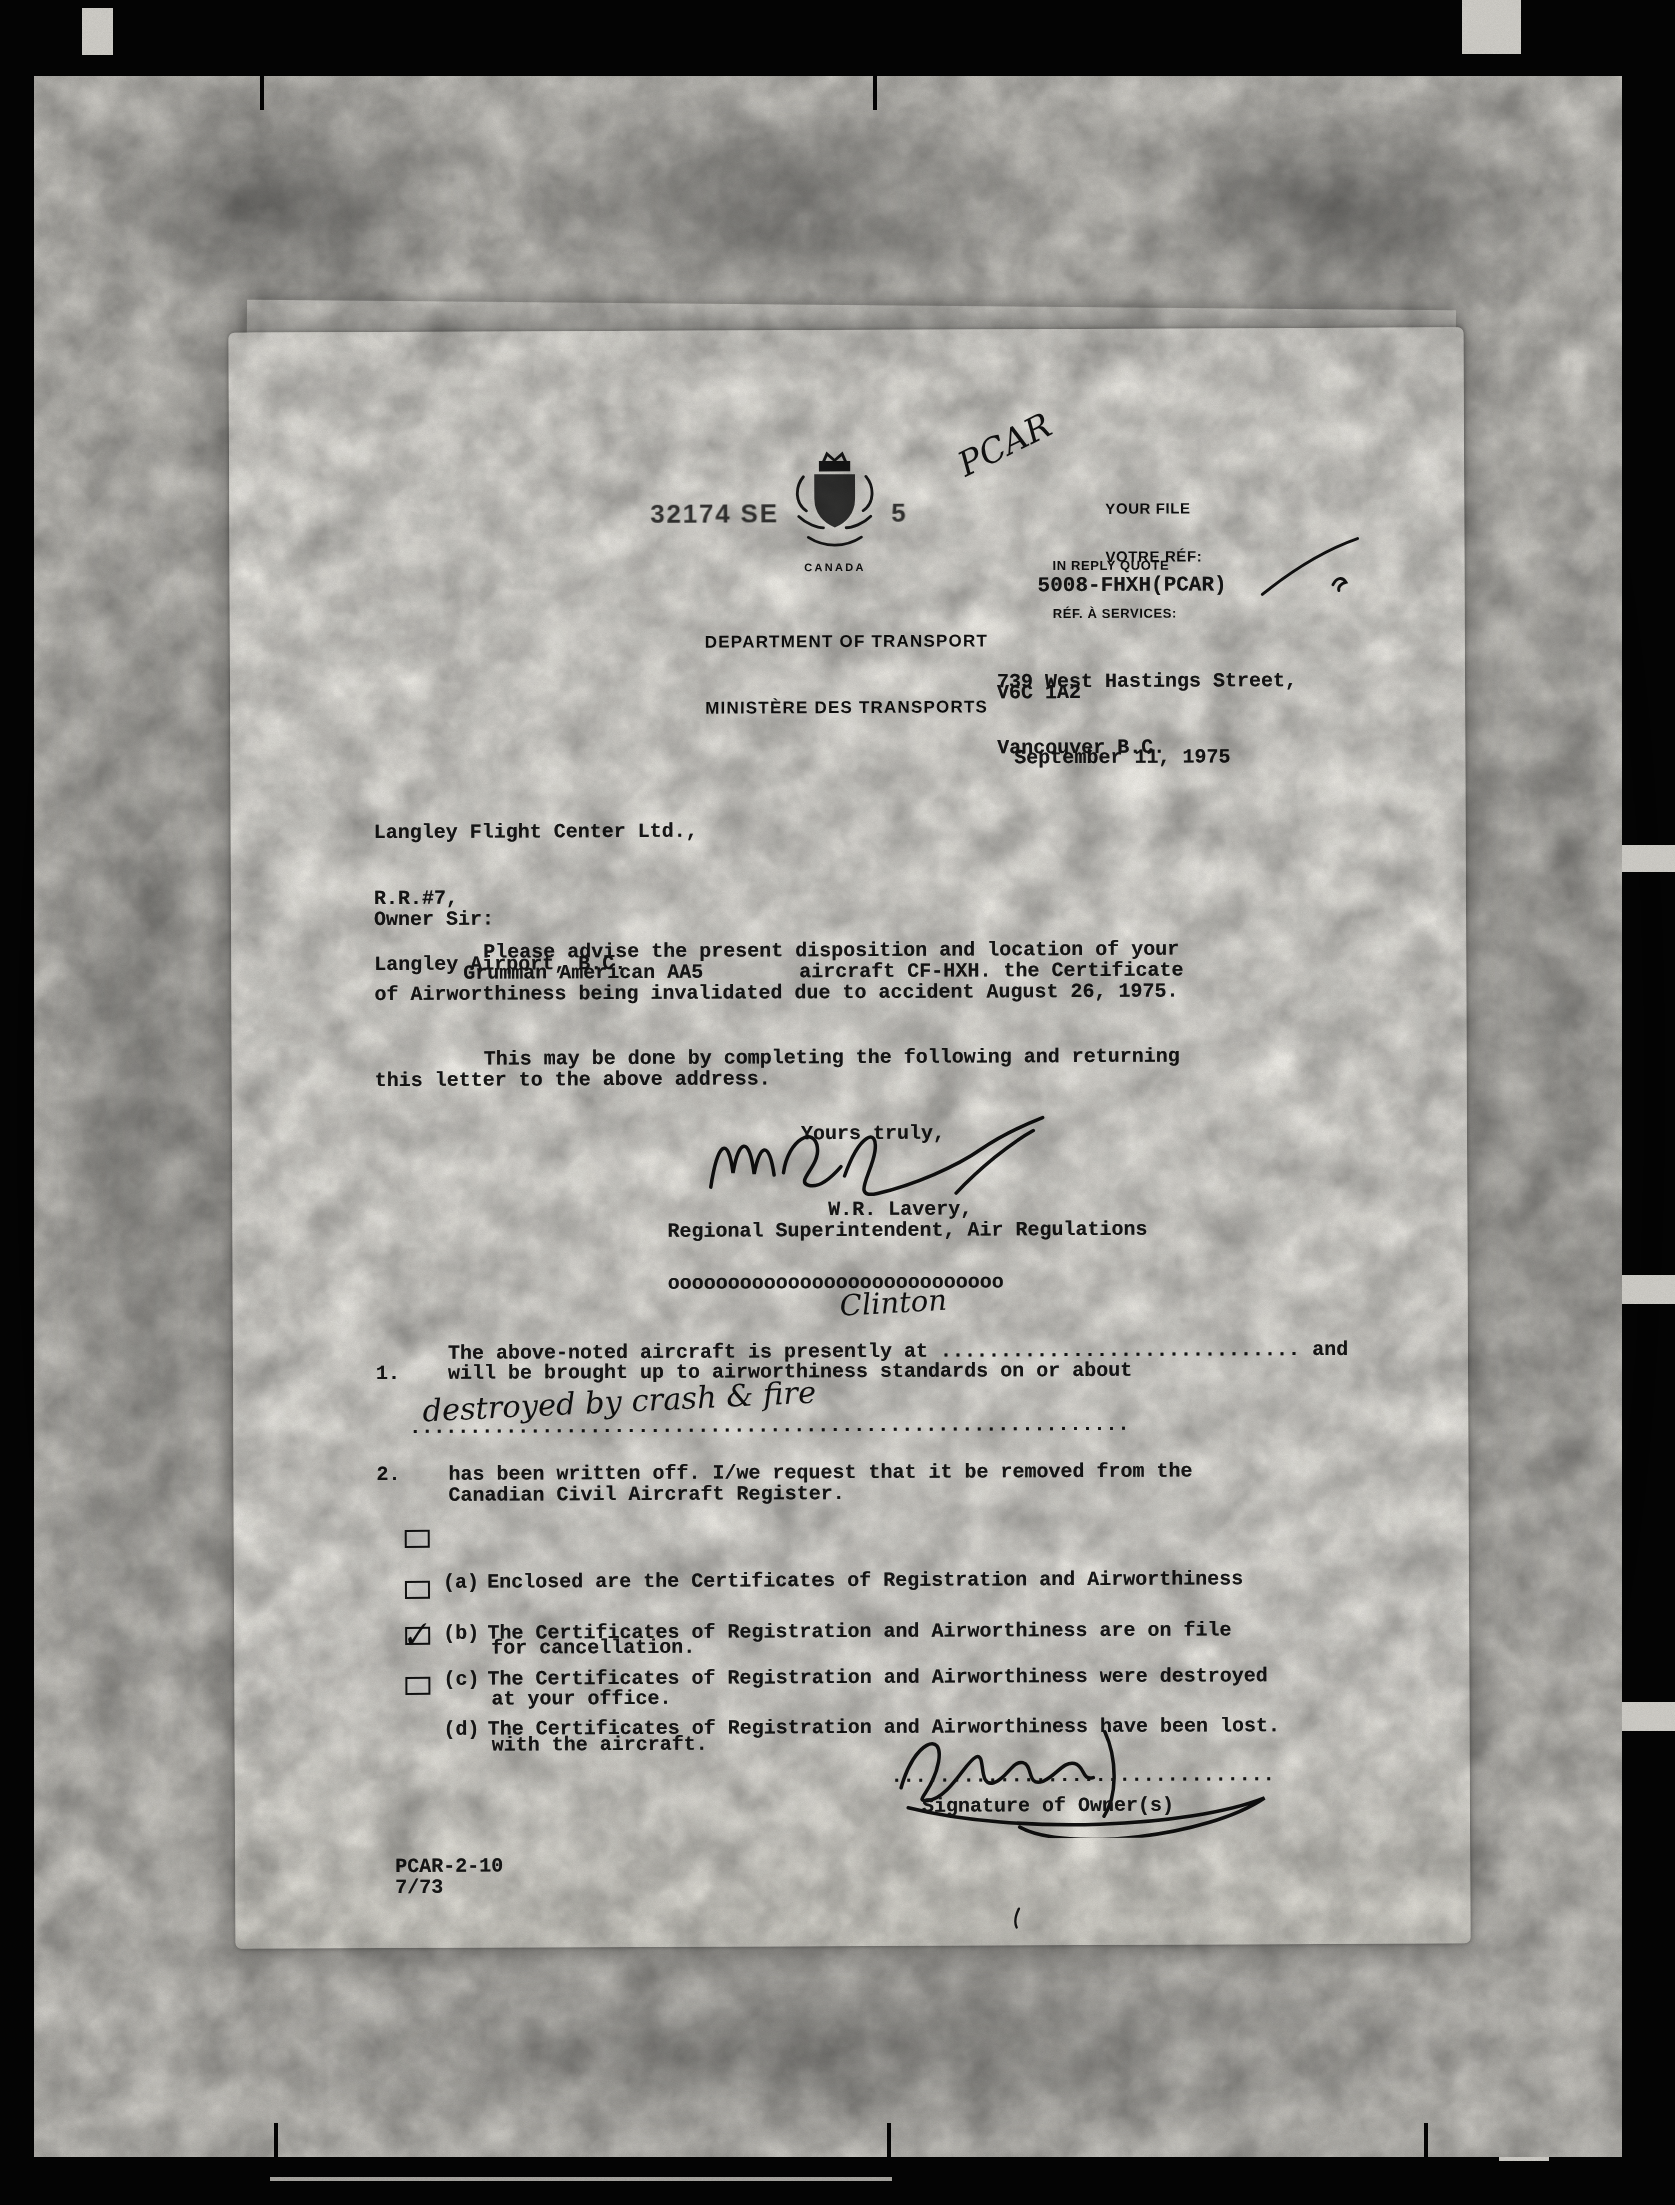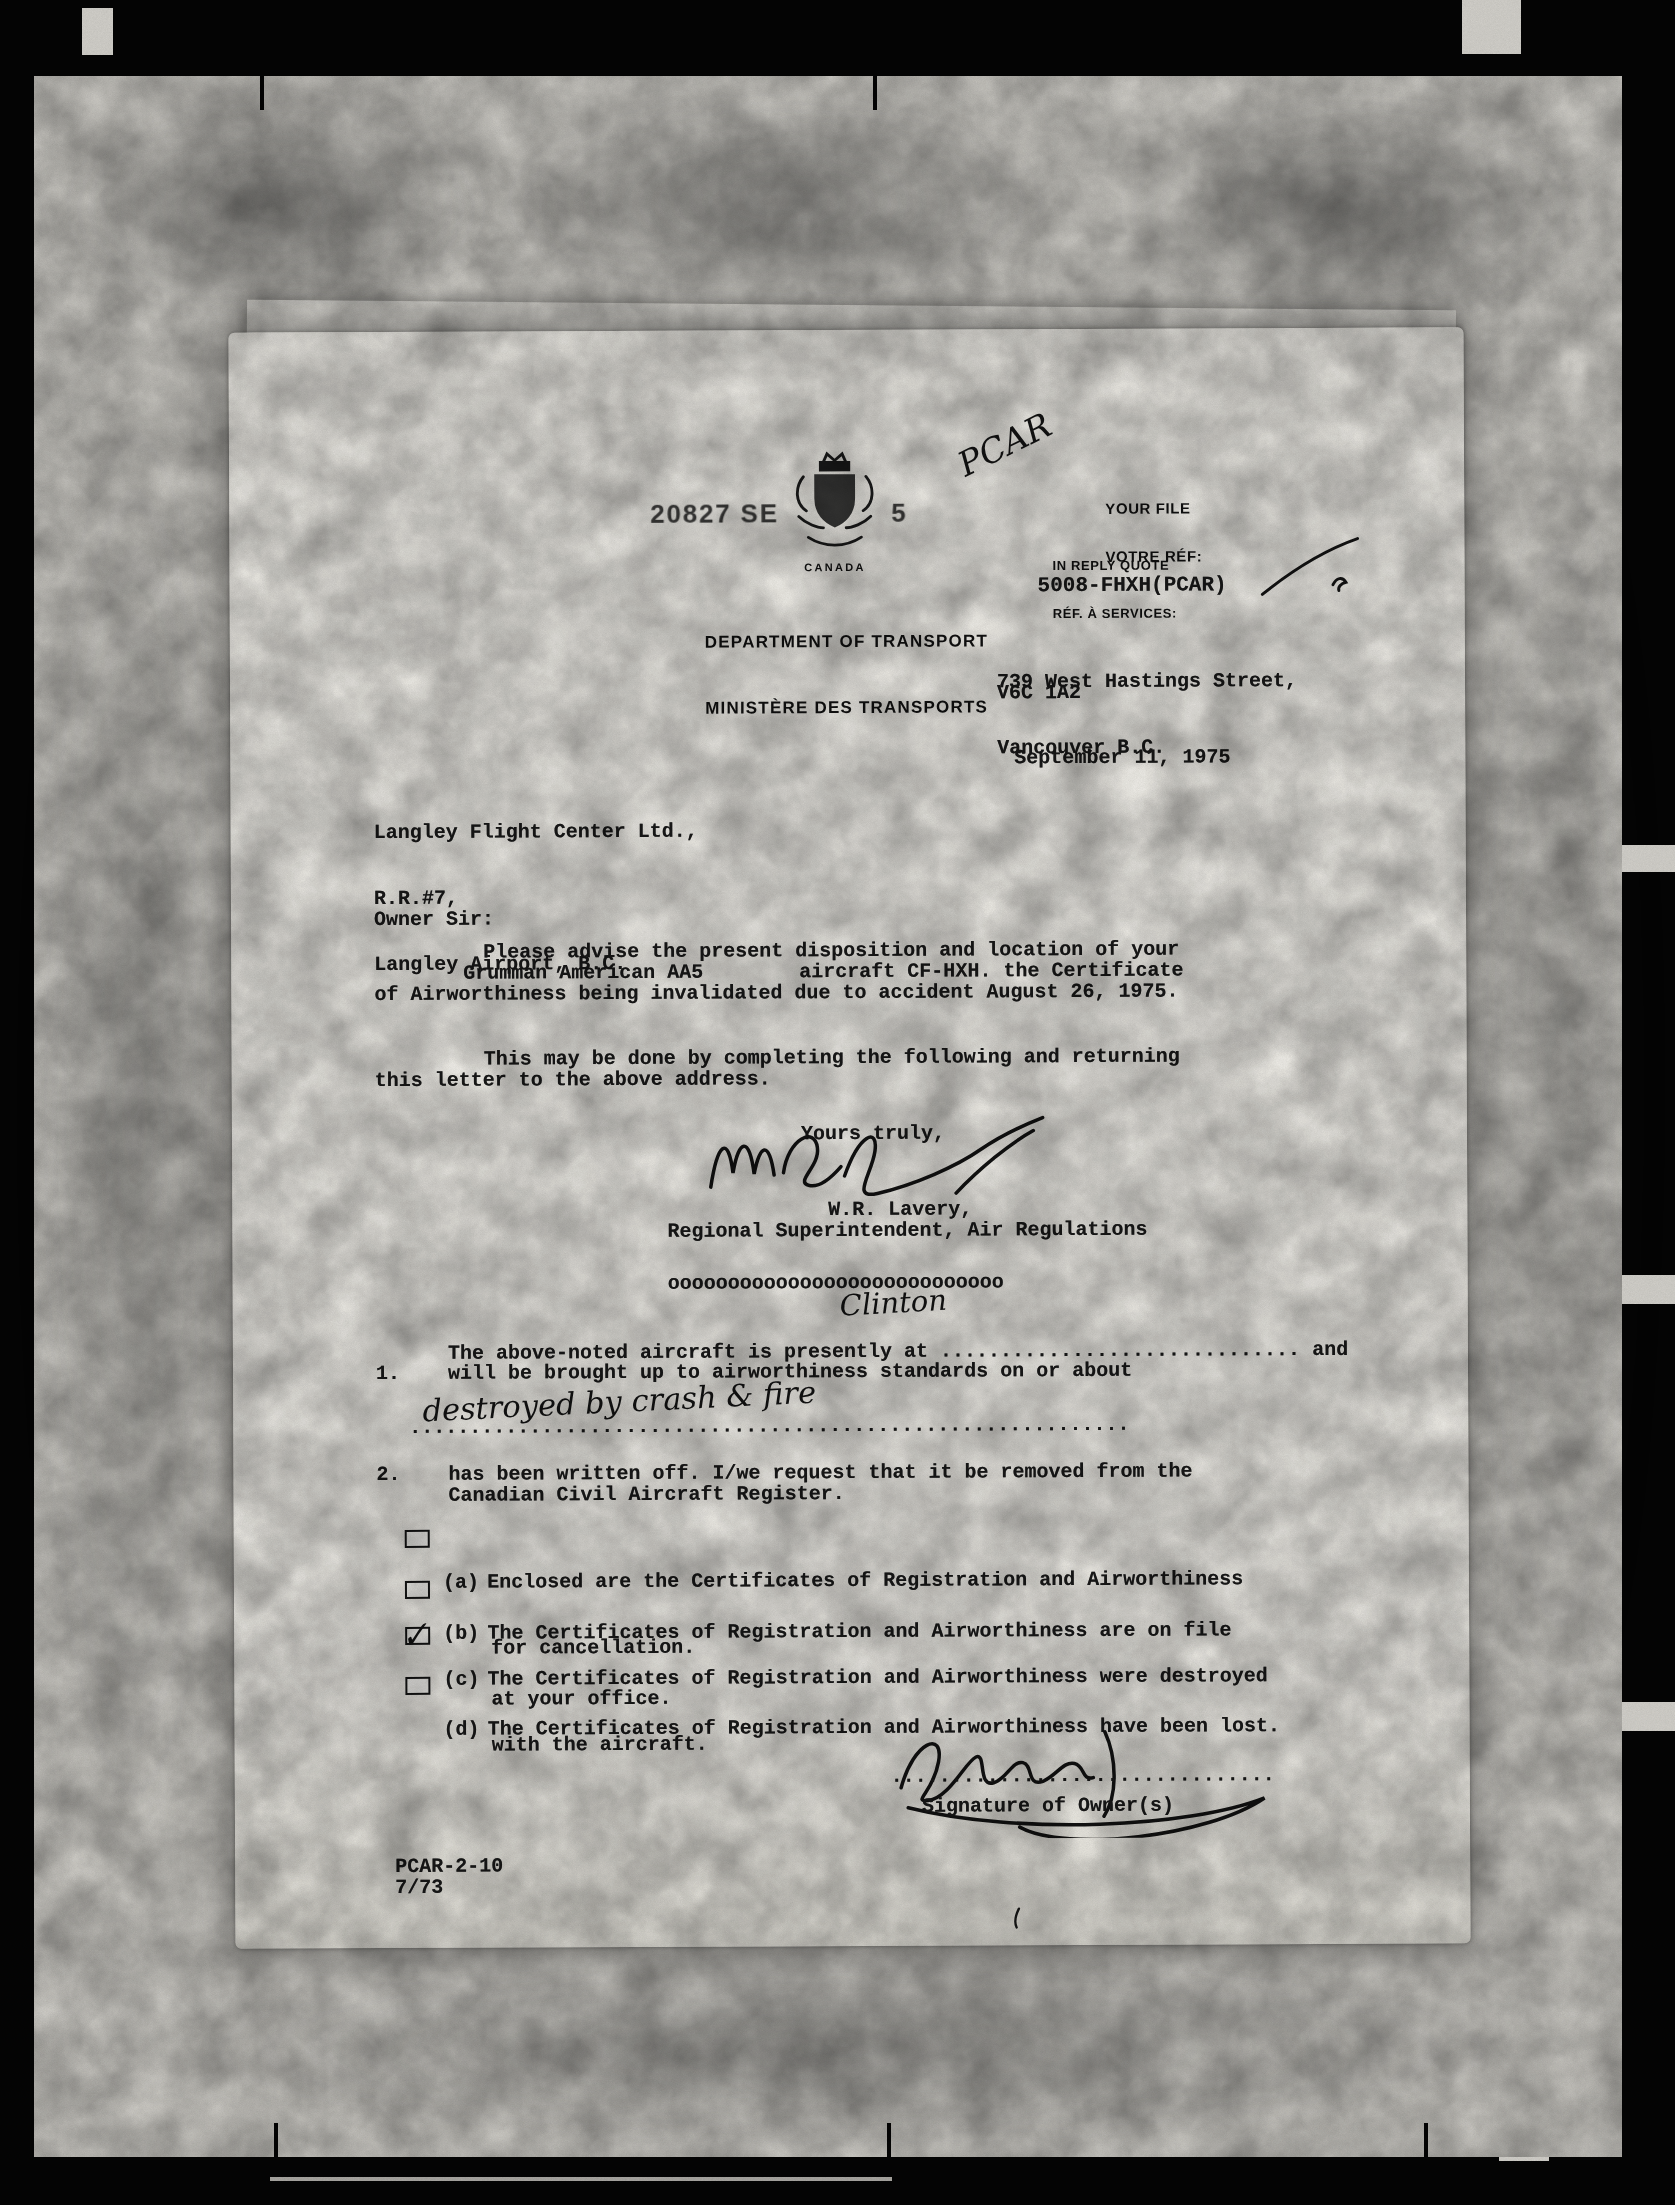--- a/index.html
+++ b/index.html
@@ -60,21 +60,21 @@
   <div class="blob" style="left:29px;top:381px;width:211px;height:1466px;background:radial-gradient(ellipse at center,rgba(20,20,20,.26),rgba(20,20,20,0) 72%);filter:blur(10.6px);"></div>
   <div class="blob" style="left:1466px;top:411px;width:188px;height:1349px;background:radial-gradient(ellipse at center,rgba(20,20,20,.2),rgba(20,20,20,0) 72%);filter:blur(10.6px);"></div>
   <div class="blob" style="left:176px;top:1953px;width:1349px;height:194px;background:radial-gradient(ellipse at center,rgba(20,20,20,.3),rgba(20,20,20,0) 72%);filter:blur(9.4px);"></div>
   <div class="blob" style="left:223px;top:305px;width:1255px;height:65px;background:radial-gradient(ellipse at center,rgba(25,25,25,.4),rgba(25,25,25,0) 72%);filter:blur(5.9px);"></div>
 
   <div class="sheet2"></div>
 
   <div class="paper">
 
 
-    <div class="abs print" style="left:421px;top:168px;font-size:26px;letter-spacing:1.8px;opacity:.8;filter:blur(0.4px);">20827 SE</div>
+    <div class="abs print" style="left:421px;top:168px;font-size:26px;letter-spacing:1.8px;opacity:.8;filter:blur(0.4px);">32174 SE</div>
     <div class="abs print" style="left:662px;top:168px;font-size:26px;opacity:.8;filter:blur(0.4px);">5</div>
 
     <svg class="abs" style="left:558px;top:120px;" width="95" height="109" viewBox="0 0 100 115">
       <g stroke="#1d1d1d" fill="none" stroke-width="3" stroke-linecap="round">
         <path d="M38,13 L42,4 L50,11 L58,4 L62,13"></path>
         <rect x="35" y="13" width="30" height="8" fill="#1d1d1d"></rect>
         <path d="M30,27 h40 v24 c0,16 -10,25 -20,29 c-10,-4 -20,-13 -20,-29 z" fill="#1d1d1d" opacity=".88"></path>
         <path d="M17,28 c-9,11 -9,28 3,36"></path>
         <path d="M83,28 c9,11 9,28 -3,36"></path>
         <path d="M22,92 c17,11 39,11 56,0"></path>

